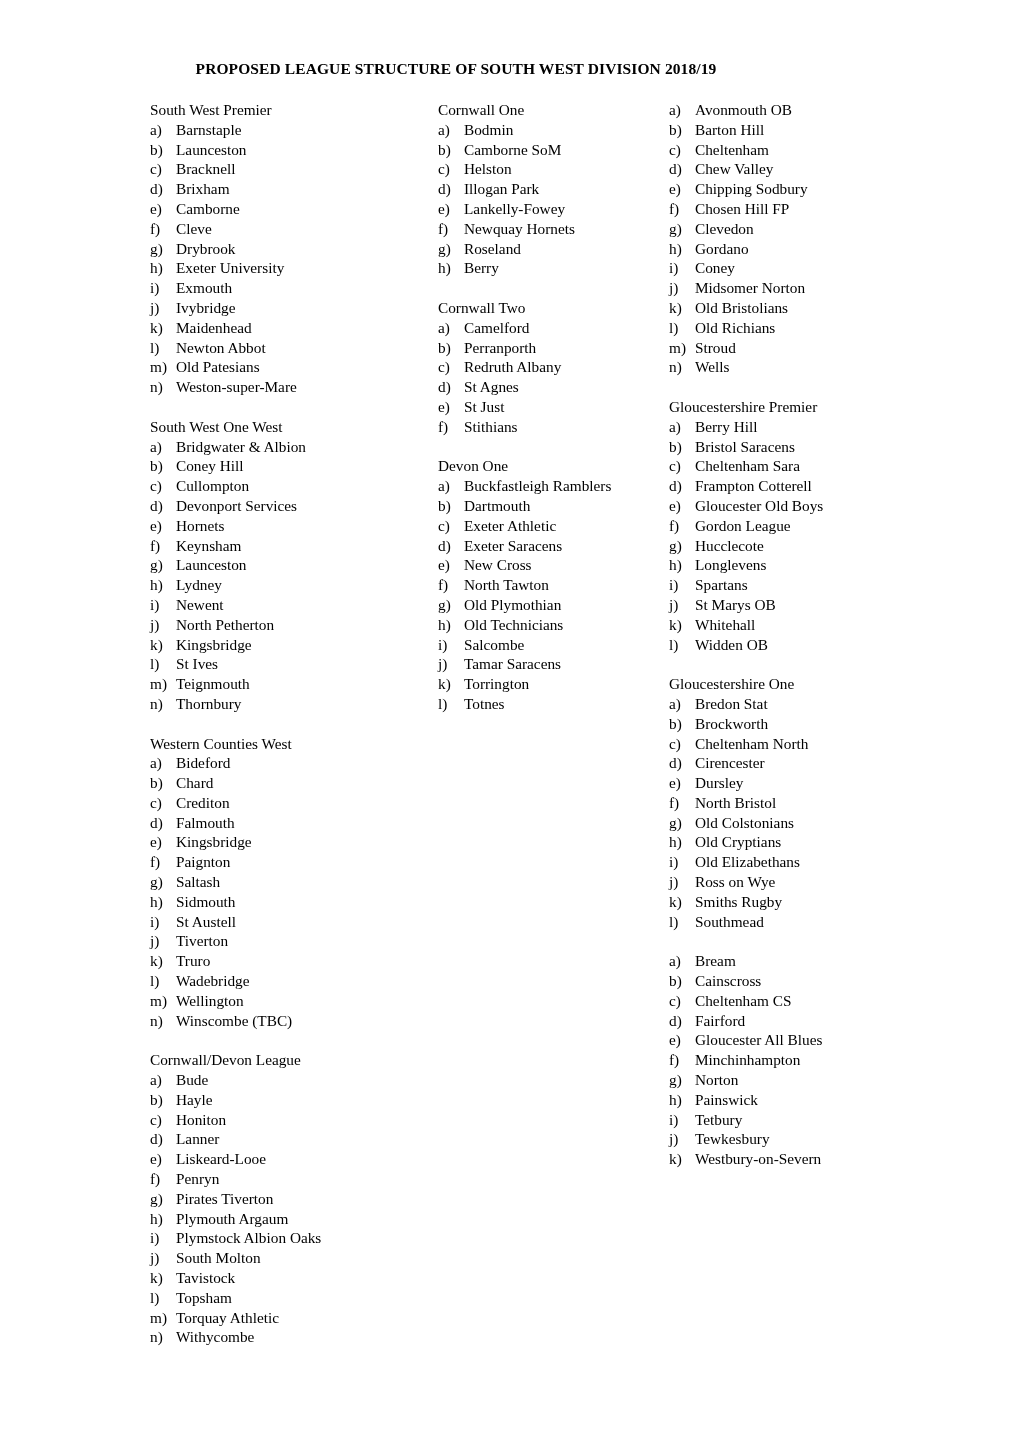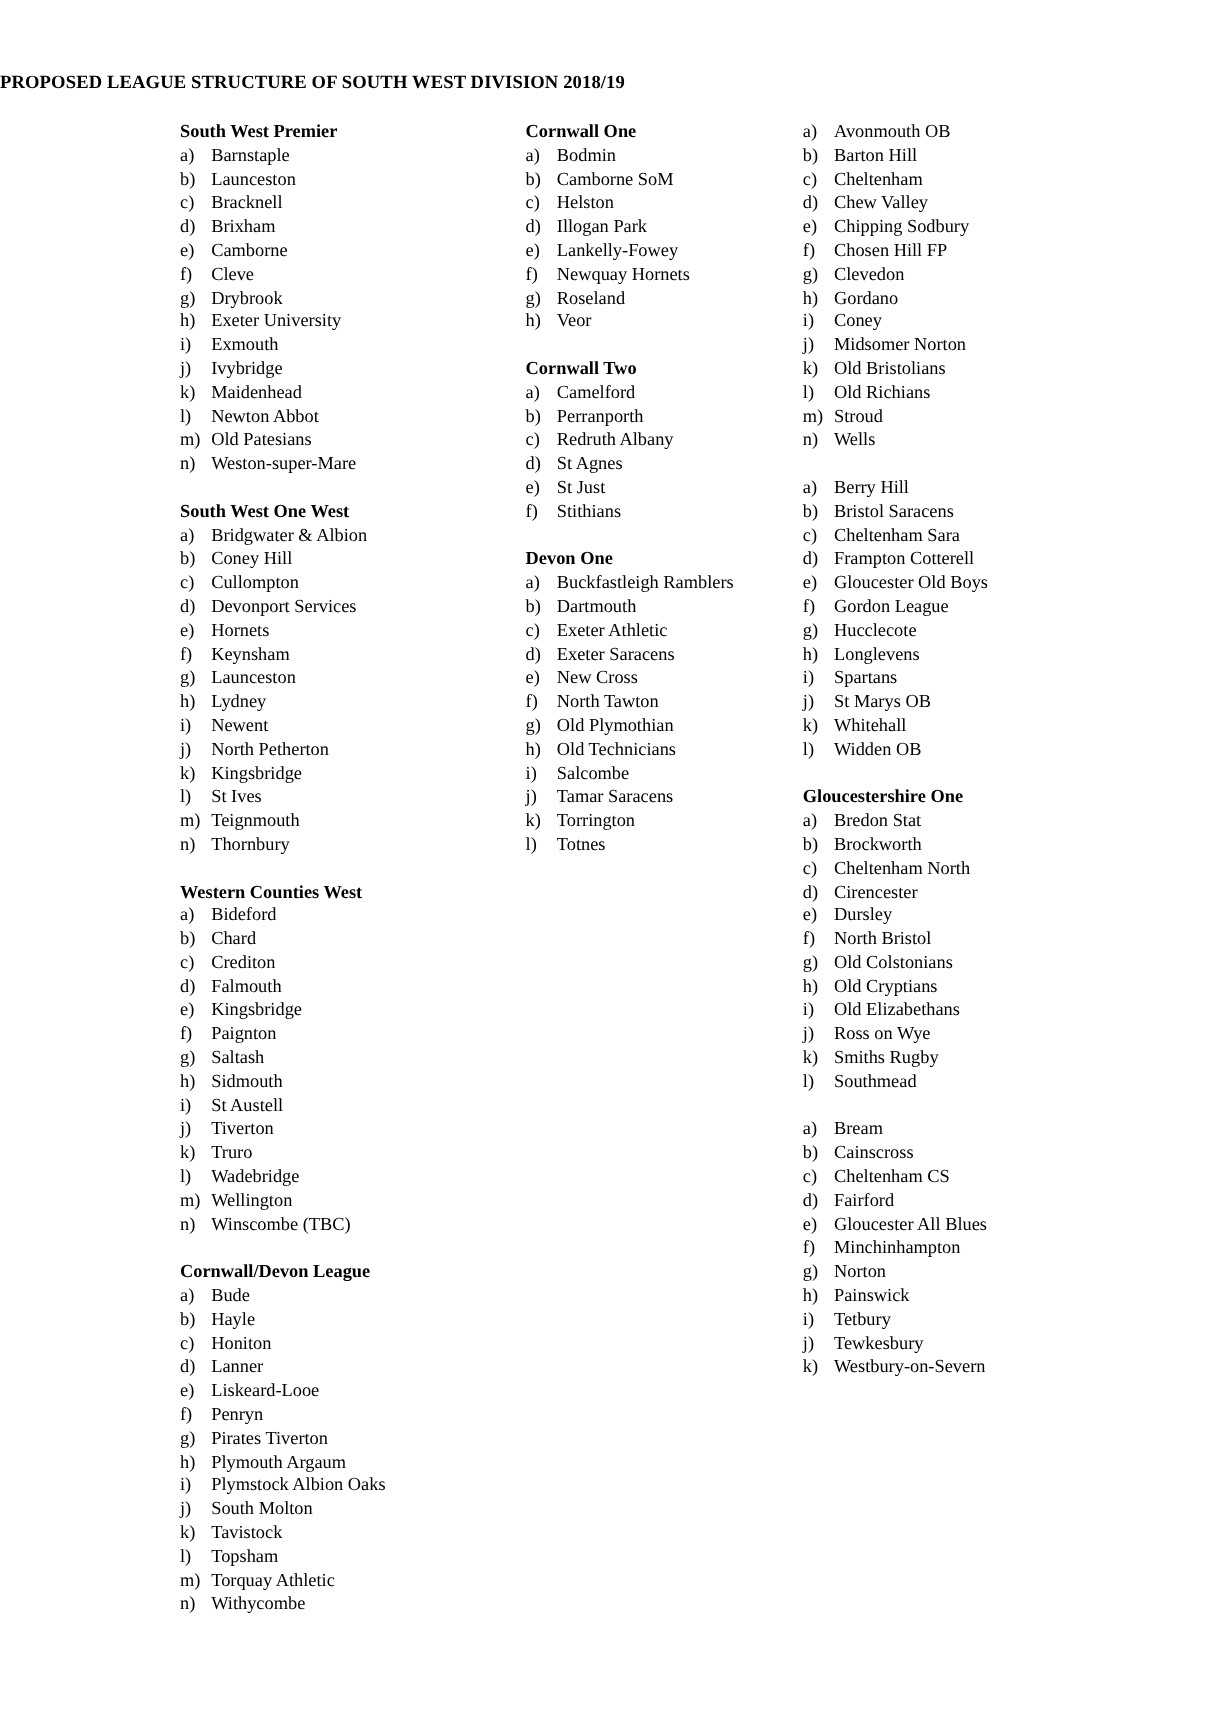--- a/index.html
+++ b/index.html
@@ -22,21 +22,21 @@
     top: 0;
     width: 1020px;
     height: 1443px;
     background: #ffffff;
   }
   .doc-title {
     position: absolute;
     left: 0;
     top: 60px;
     width: 912px;
-    text-align: left;
+    text-align: center;
     font-size: 15.5px;
     font-weight: bold;
     letter-spacing: 0.1px;
   }
   .columns {
     position: absolute;
     left: 0;
     top: 100px;
     width: 1020px;
   }
@@ -49,21 +49,21 @@
   .col-right  { left: 669px;  width: 300px; }
 
   .league-block {
     margin: 0 0 19.8px 0;
   }
   .league-block:last-child {
     margin-bottom: 0;
   }
   .league-title {
     font-size: 15.3px;
-    font-weight: bold;
+    font-weight: normal;
     line-height: 19.8px;
     white-space: nowrap;
   }
   .club-list {
     list-style: none;
     margin: 0;
     padding: 0;
   }
   .club-item {
     display: flex;
@@ -362,21 +362,21 @@
             <li class="club-item">
               <span class="club-marker">f)</span>
               <span class="club-name">Newquay Hornets</span>
             </li>
             <li class="club-item">
               <span class="club-marker">g)</span>
               <span class="club-name">Roseland</span>
             </li>
             <li class="club-item">
               <span class="club-marker">h)</span>
-              <span class="club-name">Veor</span>
+              <span class="club-name">Berry</span>
             </li>
           </ul>
         </div>
         <div class="league-block">
           <div class="league-title">Cornwall Two</div>
           <ul class="club-list">
             <li class="club-item">
               <span class="club-marker">a)</span>
               <span class="club-name">Camelford</span>
             </li>
@@ -511,20 +511,21 @@
               <span class="club-marker">m)</span>
               <span class="club-name">Stroud</span>
             </li>
             <li class="club-item">
               <span class="club-marker">n)</span>
               <span class="club-name">Wells</span>
             </li>
           </ul>
         </div>
         <div class="league-block">
+          <div class="league-title">Gloucestershire Premier</div>
           <ul class="club-list">
             <li class="club-item">
               <span class="club-marker">a)</span>
               <span class="club-name">Berry Hill</span>
             </li>
             <li class="club-item">
               <span class="club-marker">b)</span>
               <span class="club-name">Bristol Saracens</span>
             </li>
             <li class="club-item">

